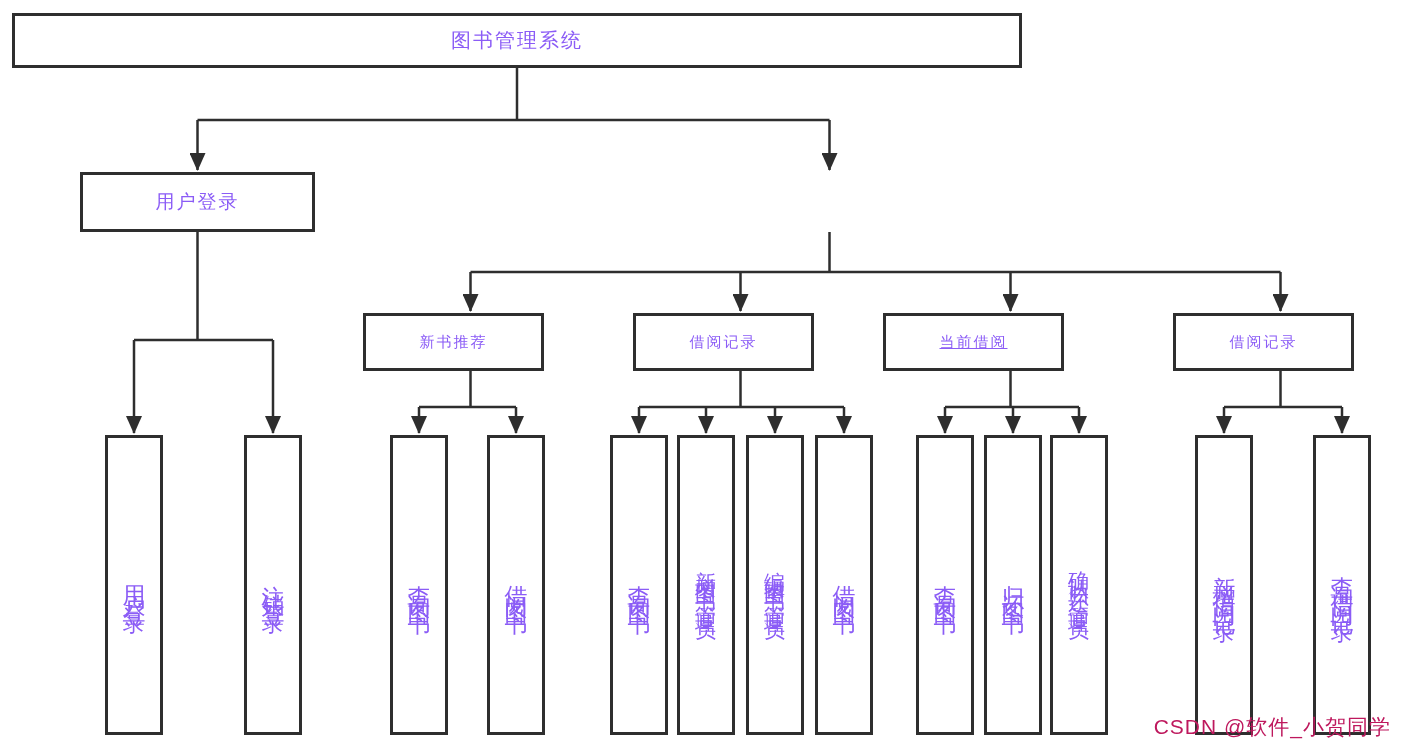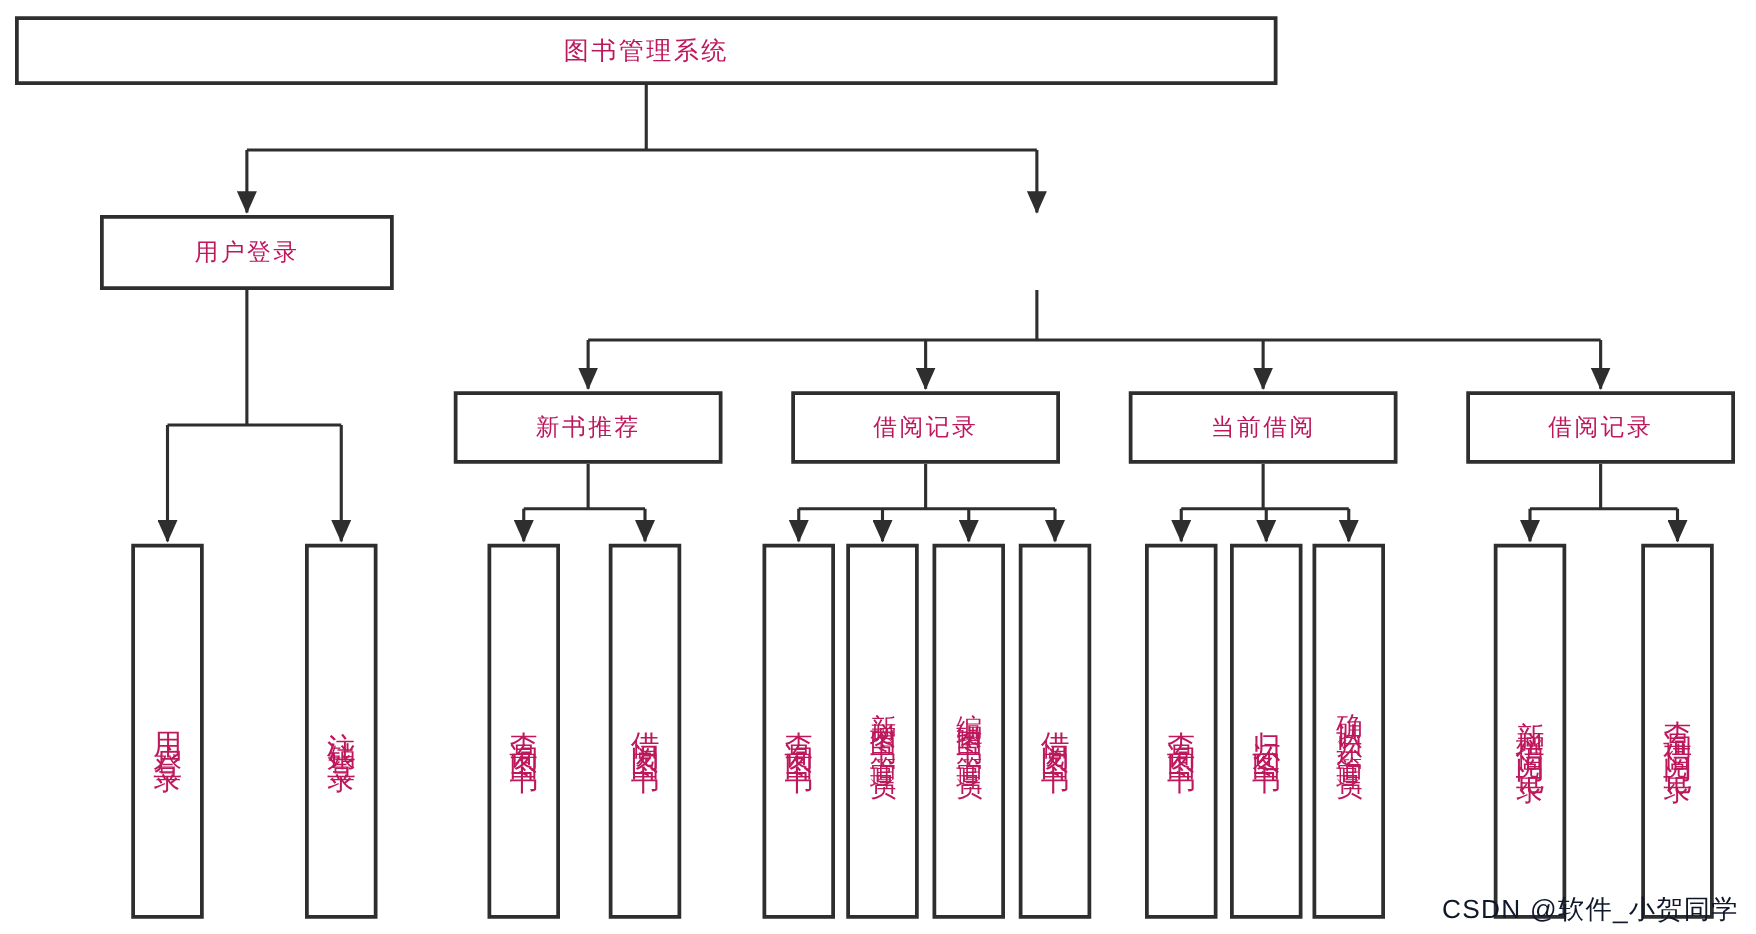--- a/index.html
+++ b/index.html
@@ -22,37 +22,37 @@
     height: 747px;
   }
   .box {
     position: absolute;
     box-sizing: border-box;
     background: #ffffff;
     border: 3px solid #2e2e2e;
     display: flex;
     align-items: center;
     justify-content: center;
-    color: #be185d;
+    color: #8b5cf6;
   }
   .box-root {
     left: 12px; top: 13px;
     width: 1010px; height: 55px;
     font-size: 20px;
     letter-spacing: 2px;
   }
   .box-l2 {
     width: 235px; height: 60px;
     font-size: 19px;
     letter-spacing: 2px;
   }
   .box-l3 {
-    width: 215px; height: 58px;
+    width: 181px; height: 58px;
     top: 313px;
-    font-size: 19px;
+    font-size: 15px;
     letter-spacing: 2px;
   }
   .leaf {
     width: 58px; height: 300px;
     top: 435px;
     font-size: 23px;
   }
   .leaf .vtext {
     writing-mode: vertical-rl;
     letter-spacing: 9px;
@@ -62,21 +62,21 @@
     font-size: 21px;
   }
   .leaf.leaf-long .vtext {
     letter-spacing: 7px;
   }
   .watermark {
     position: absolute;
     right: 14px;
     bottom: 6px;
     font-size: 21px;
-    color: #0f172a;
+    color: #be185d;
     letter-spacing: 1px;
     white-space: nowrap;
     z-index: 5;
     margin-top: 39px;
   }
 </style>
 </head>
 <body>
 
 <div class="canvas">
@@ -138,21 +138,21 @@
   <div class="box box-l2" style="left:80px; top:172px;">
     <span>用户登录</span>
   </div>
 
   <div class="box box-l3" style="left:363px;">
     <span>新书推荐</span>
   </div>
   <div class="box box-l3" style="left:633px;">
     <span>借阅记录</span>
   </div>
-  <div class="box box-l3" style="left:903px;">
+  <div class="box box-l3" style="left:883px;text-decoration:underline;">
     <span>当前借阅</span>
   </div>
   <div class="box box-l3" style="left:1173px;">
     <span>借阅记录</span>
   </div>
 
   <div class="box leaf" style="left:105px;">
     <span class="vtext">用户登录</span>
   </div>
   <div class="box leaf" style="left:244px;">

